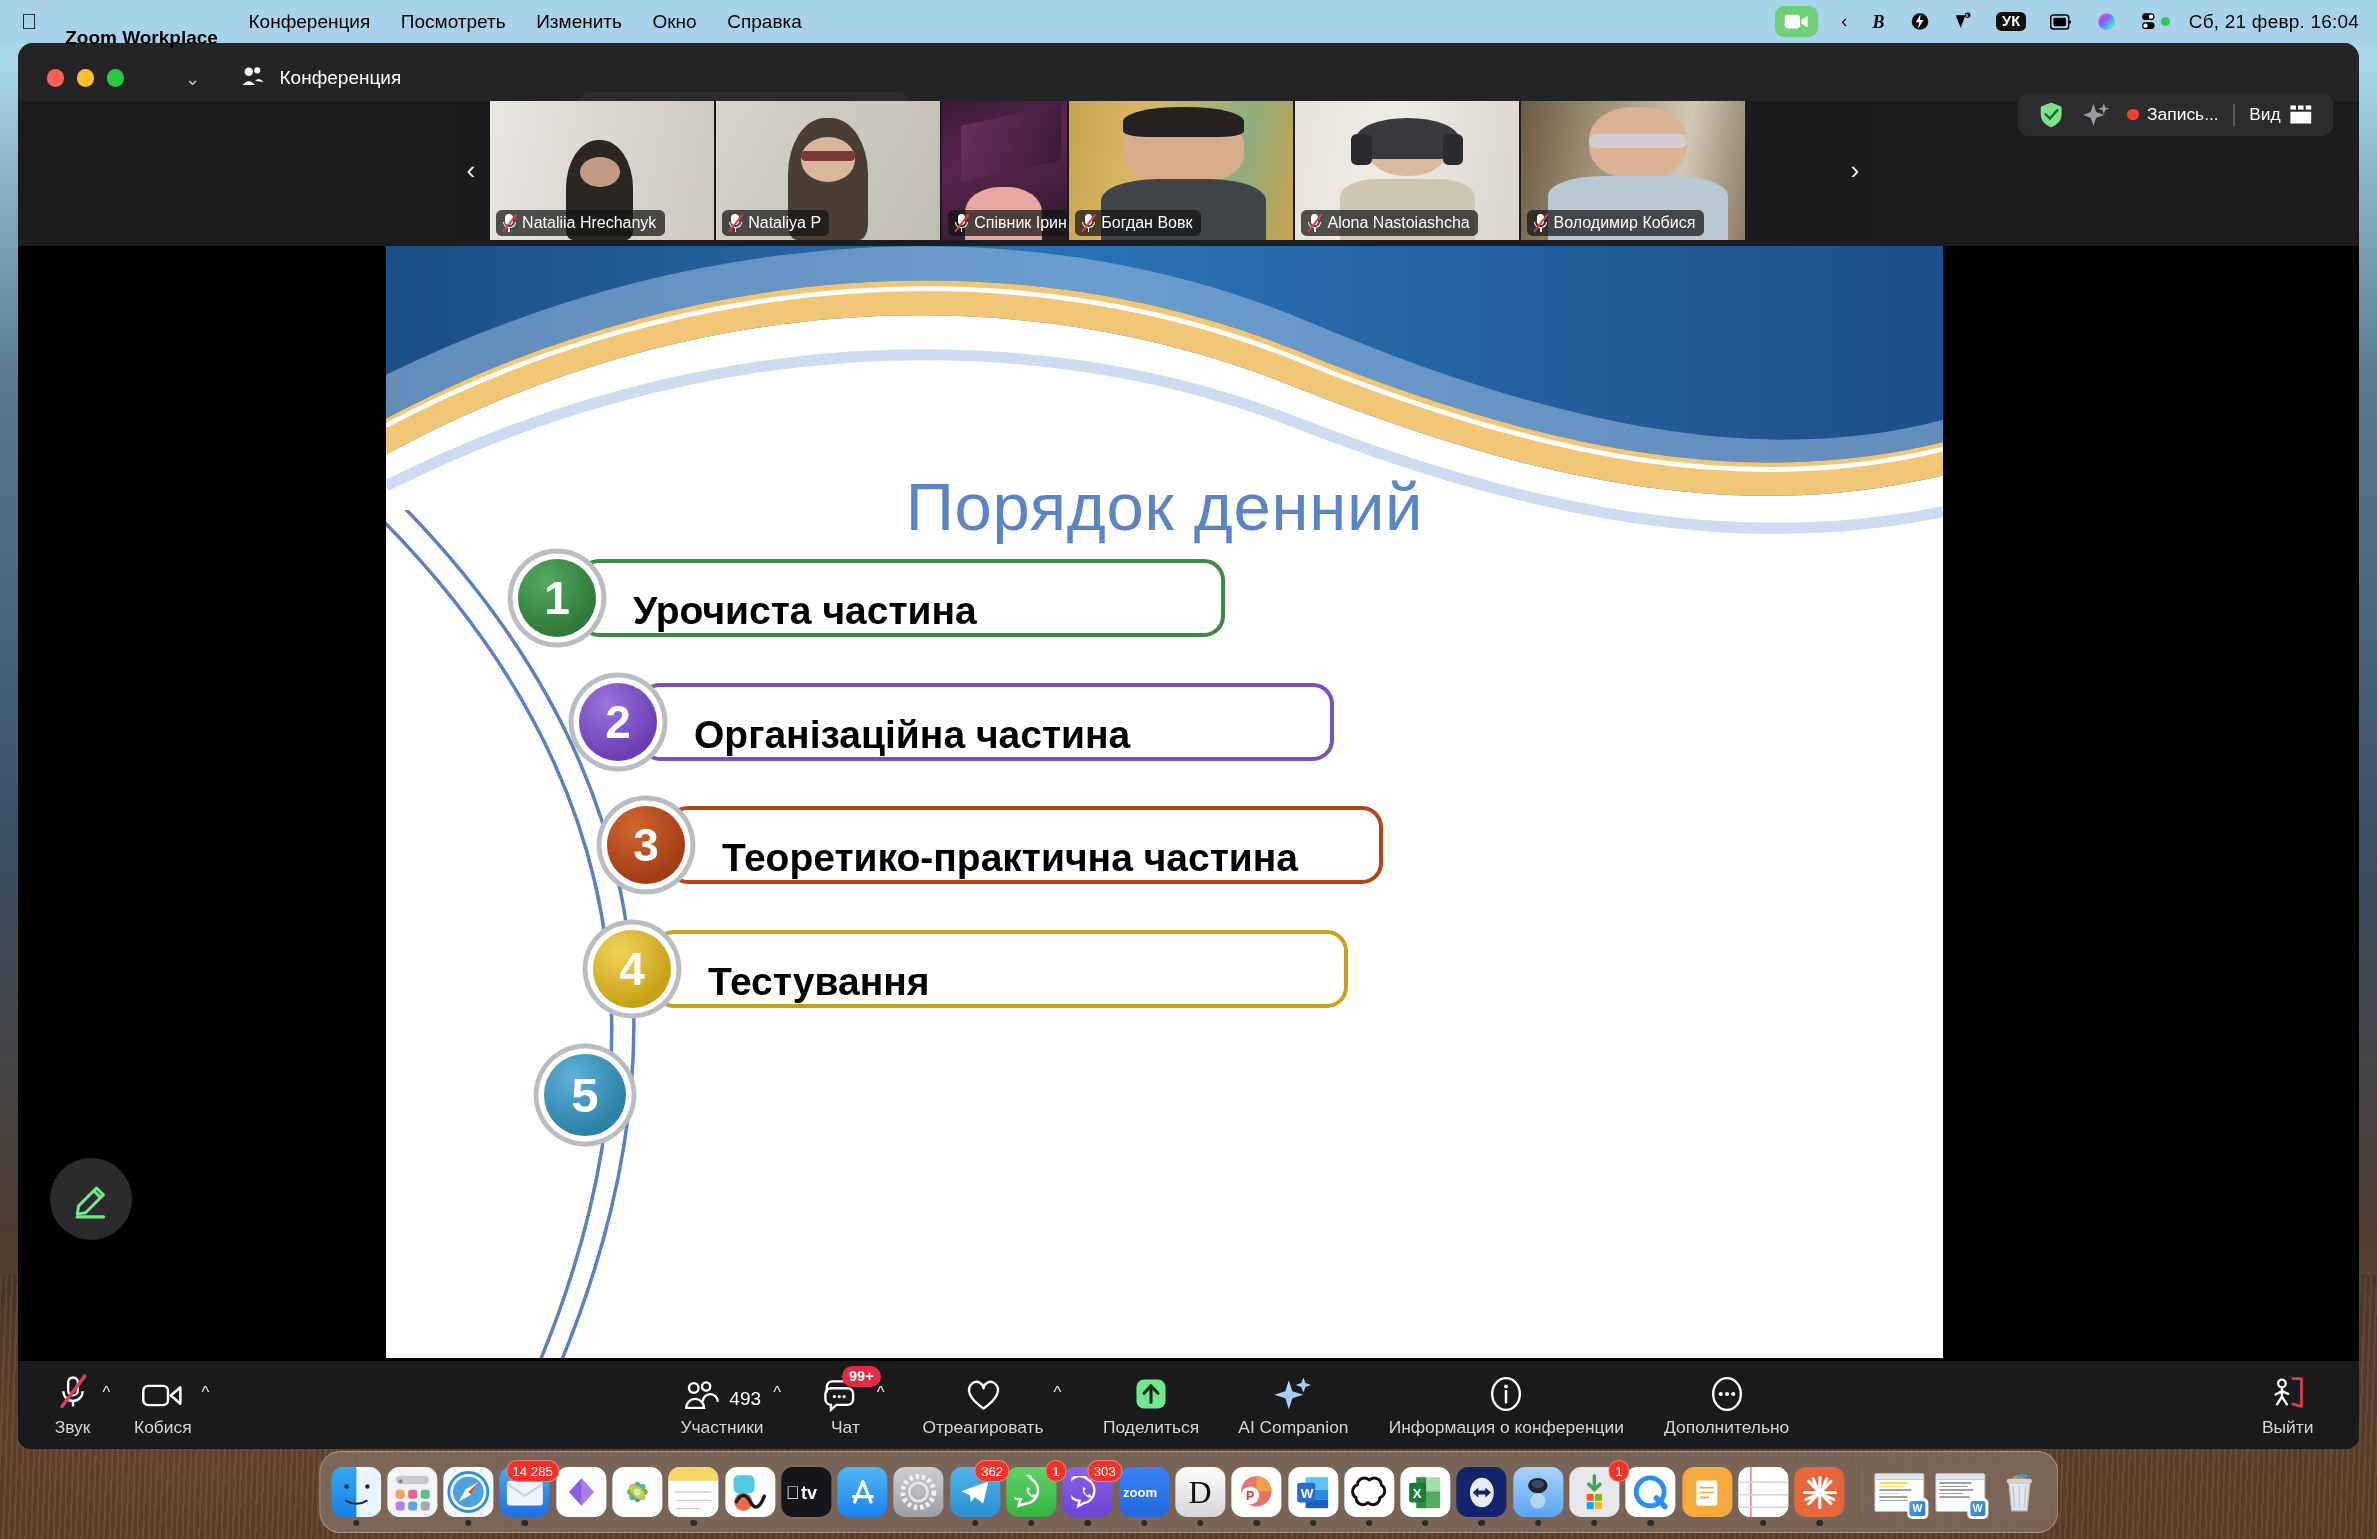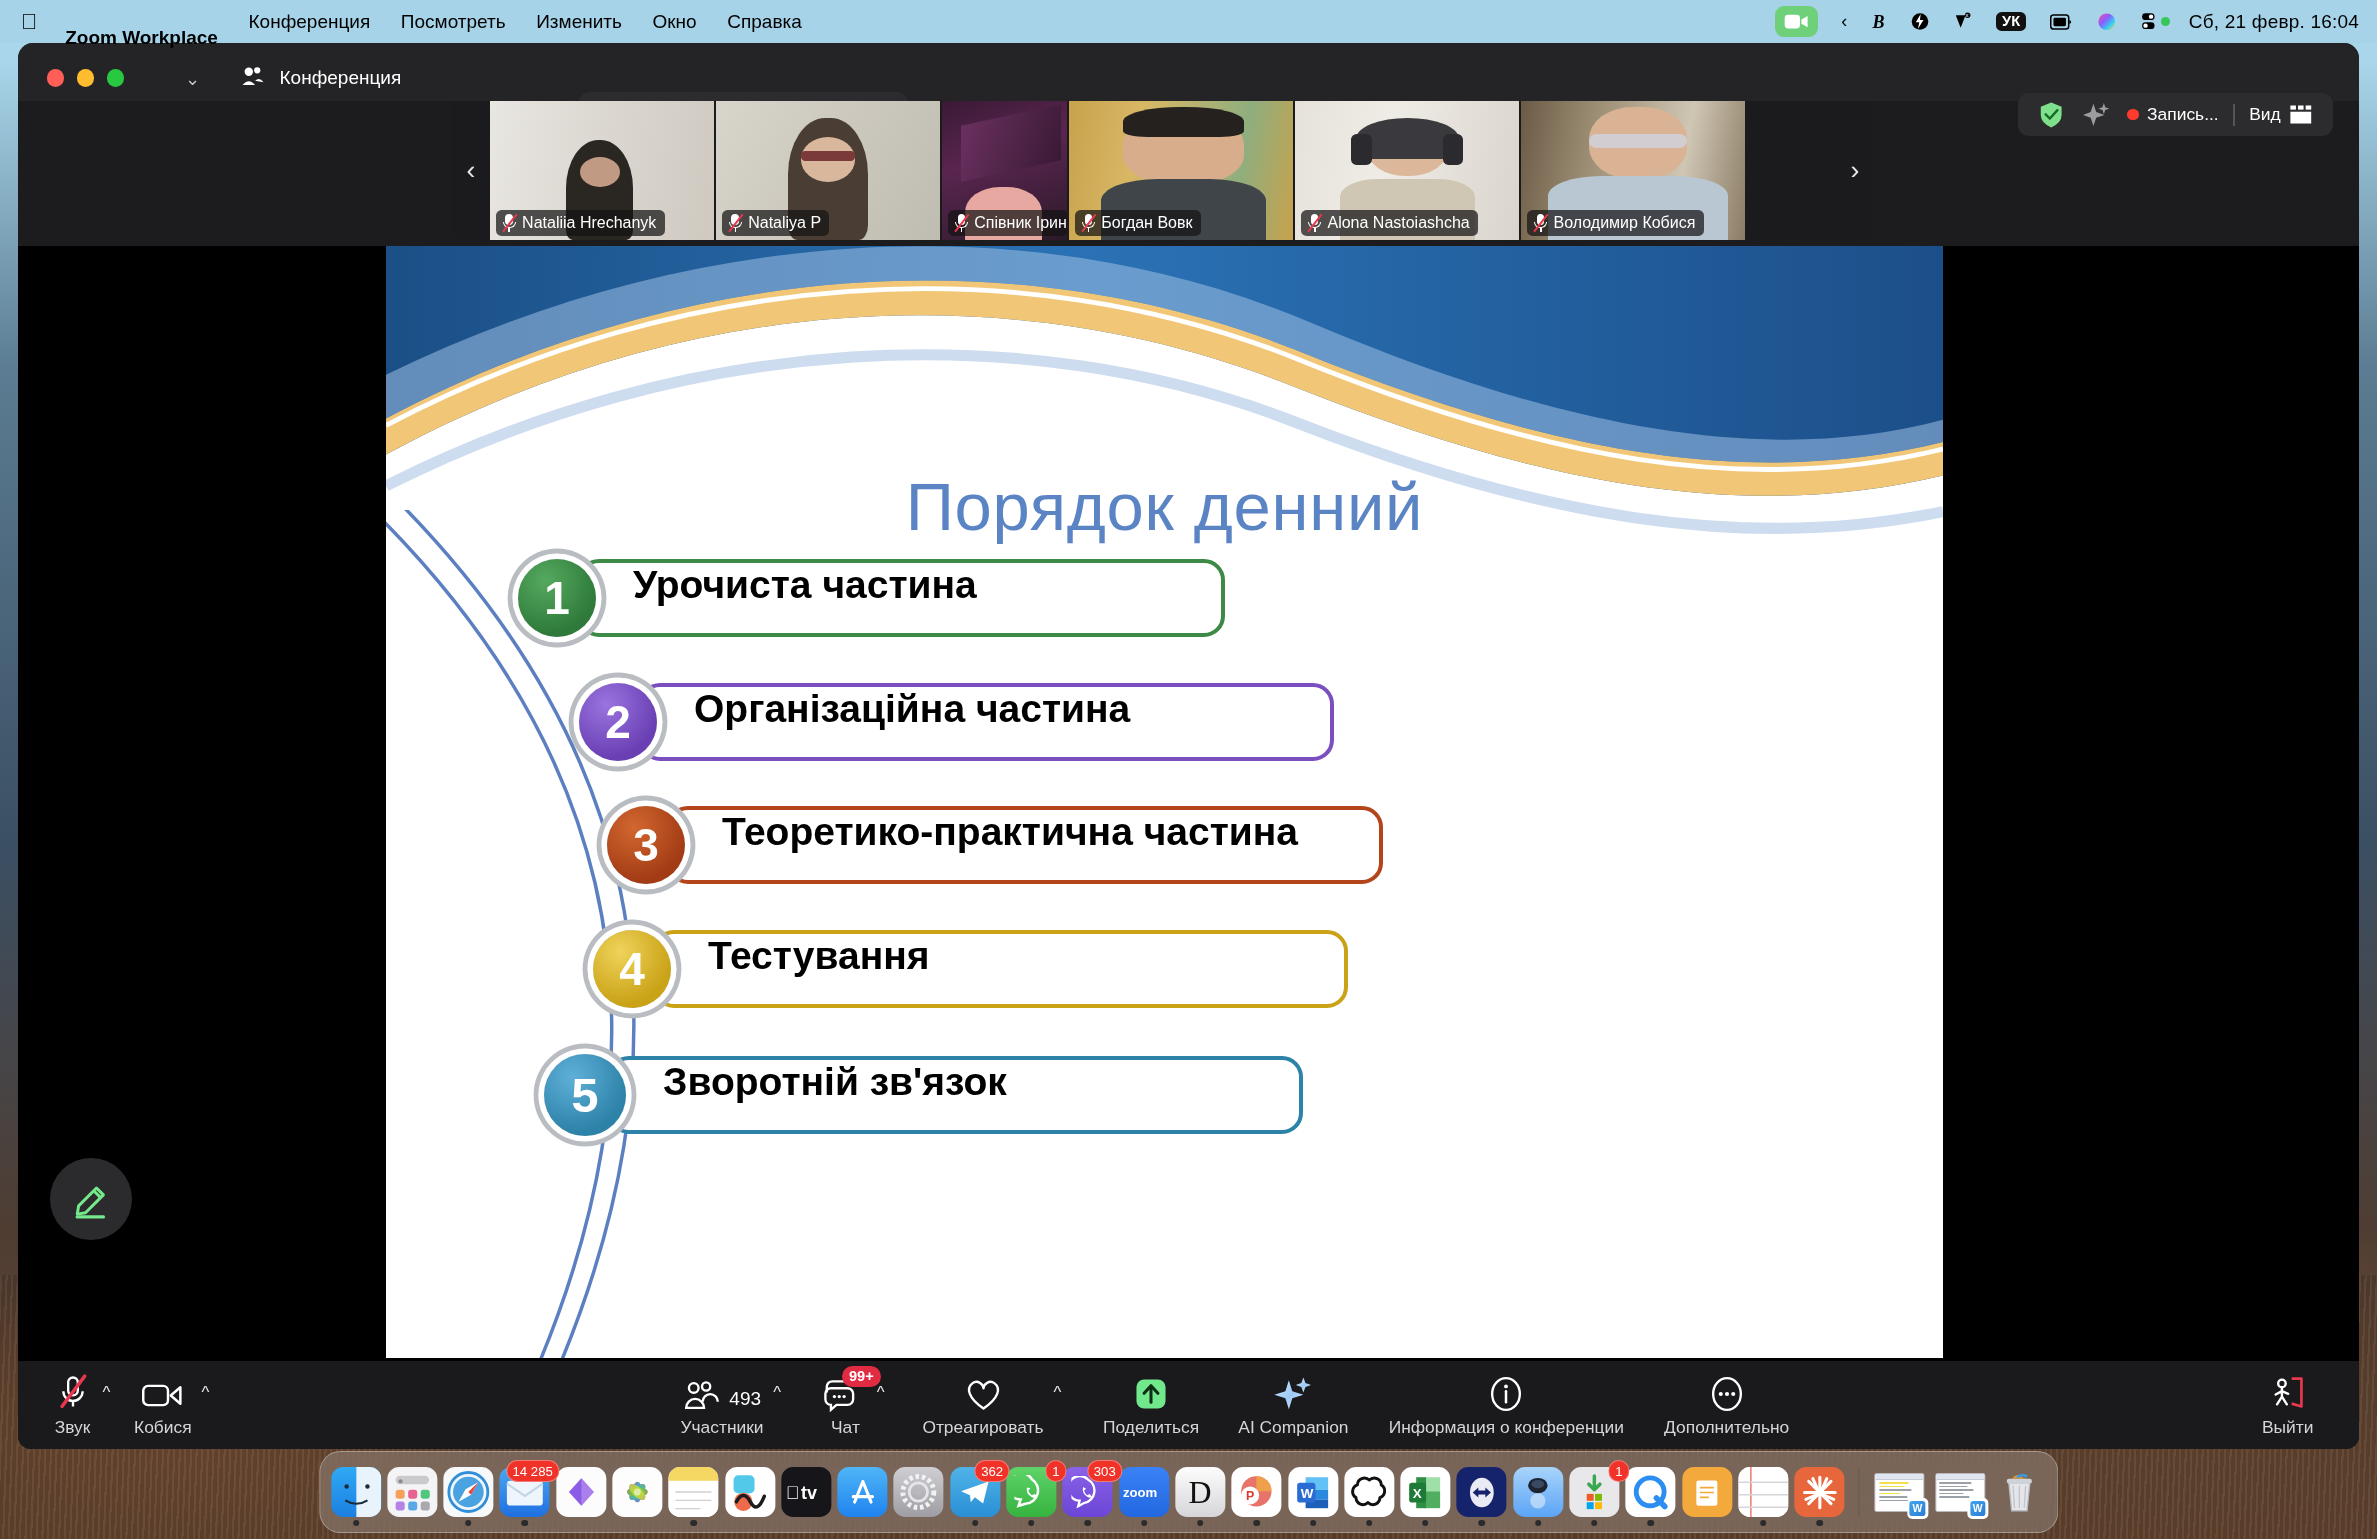--- a/index.html
+++ b/index.html
@@ -128,21 +128,21 @@
 
   .row{ position:absolute; display:flex; align-items:center; }
   .badge{
     position:relative; z-index:3; border-radius:50%;
     display:flex; align-items:center; justify-content:center;
     color:#fff; font-weight:bold; font-family:"Liberation Sans", sans-serif;
     box-shadow:0 0 0 5.6px #fff, 0 0 0 10.4px #b9bcc0, 0 2.1px 7px rgba(0,0,0,.35);
   }
   .pill{
     position:relative; z-index:2; background:#fff; border-style:solid;
-    display:flex; align-items:flex-start;
+    display:flex; align-items:flex-end;
     font-weight:bold; color:#000;
     font-family:"Liberation Sans", sans-serif;
   }
 
   
   #pencil{
     position:absolute; left:32px; bottom:209px; width:82px; height:82px;
     border-radius:50%; background:#2b2b2d; display:flex; align-items:center; justify-content:center; z-index:45;
   }
 
@@ -504,23 +504,20 @@
         </div>
         <div class="pill" style="width:695px;height:78px;margin-left:-18px;border-radius:21px;border-width:4.2px;border-color:#c9a216;padding-left:51px;font-size:39px;">
           <span>Тестування</span>
         </div>
       </div>
 
       <div class="row" style="top:808px; left:158px;">
         <div class="badge" style="width:82px;height:82px;font-size:49px;background:radial-gradient(circle at 35% 28%,#5fb0d8,#2d82a8 70%);">
           <span>5</span>
         </div>
-        <div class="pill" style="width:695px;height:78px;margin-left:-18px;border-radius:21px;border-width:4.2px;border-color:#2d82a8;padding-left:51px;font-size:39px;">
-          <span>Зворотній зв'язок</span>
-        </div>
       </div>
 
     </div>
   </div>
 
   <div id="pencil">
     <svg width="44" height="44" viewBox="0 0 64 64">
       <path d="M14 42 L40 16 L50 26 L24 52 L12 54 Z" fill="none" stroke="#74e88a" stroke-width="4.4" stroke-linejoin="round"></path>
       <path d="M36 20 L46 30" stroke="#74e88a" stroke-width="4.4"></path>
       <path d="M12 58 H50" stroke="#74e88a" stroke-width="5" stroke-linecap="round"></path>

